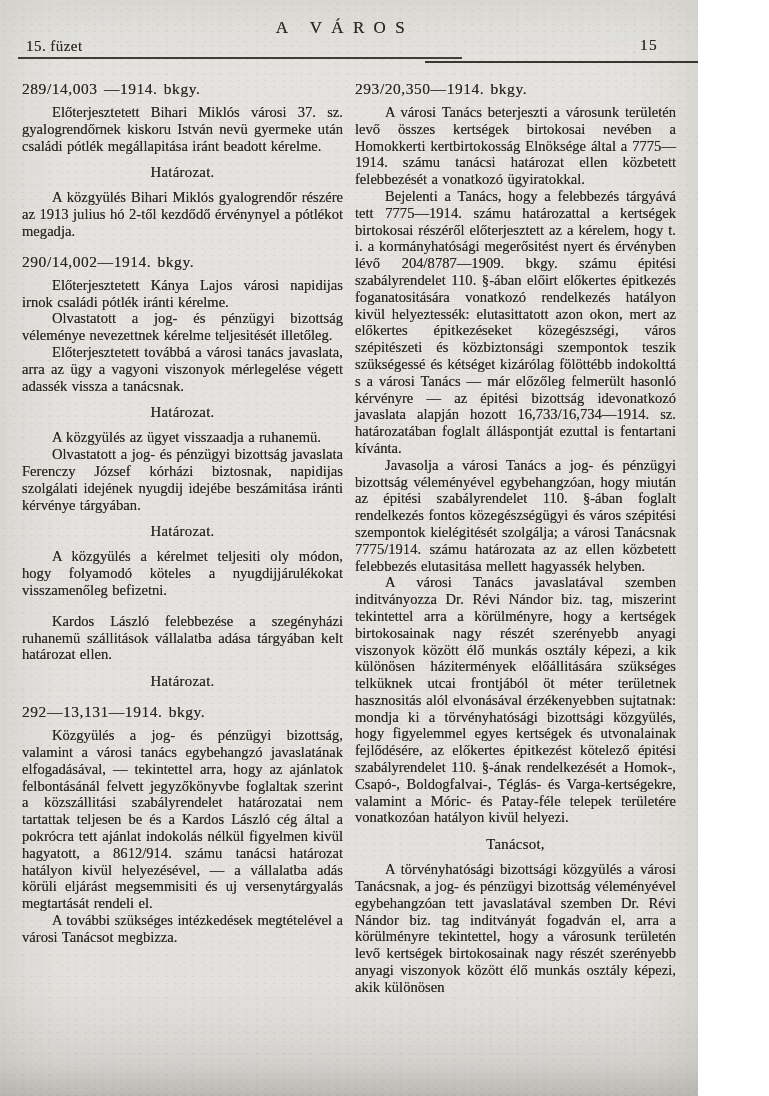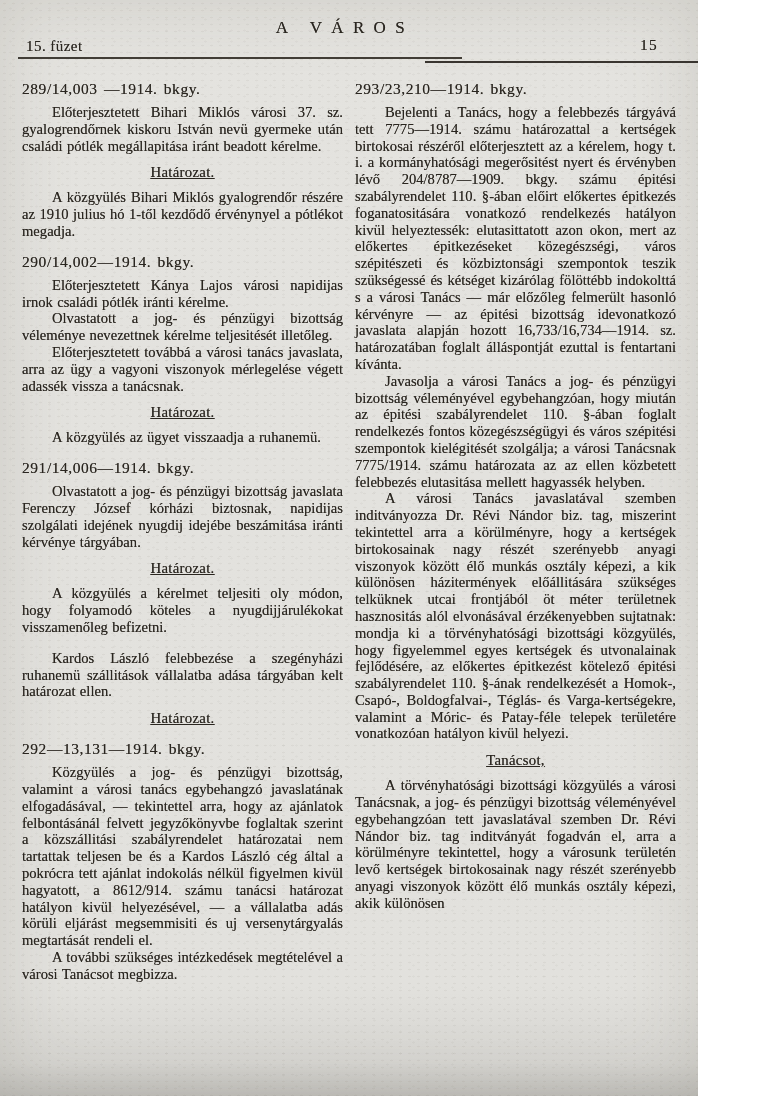--- a/index.html
+++ b/index.html
@@ -67,60 +67,59 @@
     text-indent: 30px;
     word-spacing: .05em;
     hyphens: auto;
     font-family: Liberation Serif, serif;
   }
   .sub {
     font-size: 14.8px;
     text-align: center;
     margin: 10px 0 8px 0 !important;
     letter-spacing: .02em;
-    text-decoration: underline;
   }
   .spaced { margin-top: 14px !important; }
 </style>
 </head>
 <body>
 
 <div class="page">
   <header class="header">
     <span class="issue ink">15. füzet</span>
     <span class="title ink">A VÁROS</span>
     <span class="pagenum ink">15</span>
     <div class="rule rule-left"></div>
     <div class="rule rule-right"></div>
   </header>
 
   <main class="columns">
     <div class="col">
         <p class="case ink">289/14,003 —1914. bkgy.</p>
         <p class="para ink">Előterjesztetett Bihari Miklós városi 37. sz. gyalogrendőrnek kiskoru István nevü gyermeke után családi pótlék megállapitása iránt beadott kérelme.</p>
         <p class="sub ink">Határozat.</p>
-        <p class="para ink">A közgyülés Bihari Miklós gyalogrendőr részére az 1910 julius hó 1-től kezdődő érvénynyel a pótlékot megadja.</p>
+        <p class="para ink">A közgyülés Bihari Miklós gyalogrendőr részére az 1913 julius hó 2-től kezdődő érvénynyel a pótlékot megadja.</p>
         <p class="case ink">290/14,002—1914. bkgy.</p>
         <p class="para ink">Előterjesztetett Kánya Lajos városi napidijas irnok családi pótlék iránti kérelme.</p>
         <p class="para ink">Olvastatott a jog- és pénzügyi bizottság véleménye nevezettnek kérelme teljesitését illetőleg.</p>
         <p class="para ink">Előterjesztetett továbbá a városi tanács javaslata, arra az ügy a vagyoni viszonyok mérlegelése végett adassék vissza a tanácsnak.</p>
         <p class="sub ink">Határozat.</p>
         <p class="para ink">A közgyülés az ügyet visszaadja a ruhanemü.</p>
-        <p class="case ink">291/14,006—1914. bkgy.</p>
         <p class="para ink">Olvastatott a jog- és pénzügyi bizottság javaslata Ferenczy József kórházi biztosnak, napidijas szolgálati idejének nyugdij idejébe beszámitása iránti kérvénye tárgyában.</p>
         <p class="sub ink">Határozat.</p>
         <p class="para ink">A közgyülés a kérelmet teljesiti oly módon, hogy folyamodó köteles a nyugdijjárulékokat visszamenőleg befizetni.</p>
         <p class="para ink spaced">Kardos László felebbezése a szegényházi ruhanemü szállitások vállalatba adása tárgyában kelt határozat ellen.</p>
         <p class="sub ink">Határozat.</p>
         <p class="case ink">292—13,131—1914. bkgy.</p>
         <p class="para ink">Közgyülés a jog- és pénzügyi bizottság, valamint a városi tanács egybehangzó javaslatának elfogadásával, — tekintettel arra, hogy az ajánlatok felbontásánál felvett jegyzőkönyvbe foglaltak szerint a közszállitási szabályrendelet határozatai nem tartattak teljesen be és a Kardos László cég által a pokrócra tett ajánlat indokolás nélkül figyelmen kivül hagyatott, a 8612/914. számu tanácsi határozat hatályon kivül helyezésével, — a vállalatba adás körüli eljárást megsemmisiti és uj versenytárgyalás megtartását rendeli el.</p>
         <p class="para ink">A további szükséges intézkedések megtételével a városi Tanácsot megbizza.</p>
       </div>
     <div class="col">
-        <p class="case ink">293/23,210—1914. bkgy.</p>
+        <p class="case ink">293/20,350—1914. bkgy.</p>
+        <p class="para ink">A városi Tanács beterjeszti a városunk területén levő összes kertségek birtokosai nevében a Homokkerti kertbirtokosság Elnöksége által a 7775—1914. számu tanácsi határozat ellen közbetett felebbezését a vonatkozó ügyiratokkal.</p>
         <p class="para ink">Bejelenti a Tanács, hogy a felebbezés tárgyává tett 7775—1914. számu határozattal a kertségek birtokosai részéről előterjesztett az a kérelem, hogy t. i. a kormányhatósági megerősitést nyert és érvényben lévő 204/8787—1909. bkgy. számu épitési szabályrendelet 110. §-ában előirt előkertes épitkezés foganatositására vonatkozó rendelkezés hatályon kivül helyeztessék: elutasittatott azon okon, mert az előkertes épitkezéseket közegészségi, város szépitészeti és közbiztonsági szempontok teszik szükségessé és kétséget kizárólag fölöttébb indokolttá s a városi Tanács — már előzőleg felmerült hasonló kérvényre — az épitési bizottság idevonatkozó javaslata alapján hozott 16,733/16,734—1914. sz. határozatában foglalt álláspontját ezuttal is fentartani kívánta.</p>
         <p class="para ink">Javasolja a városi Tanács a jog- és pénzügyi bizottság véleményével egybehangzóan, hogy miután az épitési szabályrendelet 110. §-ában foglalt rendelkezés fontos közegészségügyi és város szépitési szempontok kielégitését szolgálja; a városi Tanácsnak 7775/1914. számu határozata az az ellen közbetett felebbezés elutasitása mellett hagyassék helyben.</p>
         <p class="para ink">A városi Tanács javaslatával szemben inditványozza Dr. Révi Nándor biz. tag, miszerint tekintettel arra a körülményre, hogy a kertségek birtokosainak nagy részét szerényebb anyagi viszonyok között élő munkás osztály képezi, a kik különösen házitermények előállitására szükséges telküknek utcai frontjából öt méter területnek hasznositás alól elvonásával érzékenyebben sujtatnak: mondja ki a törvényhatósági bizottsági közgyülés, hogy figyelemmel egyes kertségek és utvonalainak fejlődésére, az előkertes épitkezést kötelező épitési szabályrendelet 110. §-ának rendelkezését a Homok-, Csapó-, Boldogfalvai-, Téglás- és Varga-kertségekre, valamint a Móric- és Patay-féle telepek területére vonatkozóan hatályon kivül helyezi.</p>
         <p class="sub ink">Tanácsot,</p>
         <p class="para ink">A törvényhatósági bizottsági közgyülés a városi Tanácsnak, a jog- és pénzügyi bizottság véleményével egybehangzóan tett javaslatával szemben Dr. Révi Nándor biz. tag inditványát fogadván el, arra a körülményre tekintettel, hogy a városunk területén levő kertségek birtokosainak nagy részét szerényebb anyagi viszonyok között élő munkás osztály képezi, akik különösen</p>
       </div>
   </main>
 </div>
 
 </body></html>

